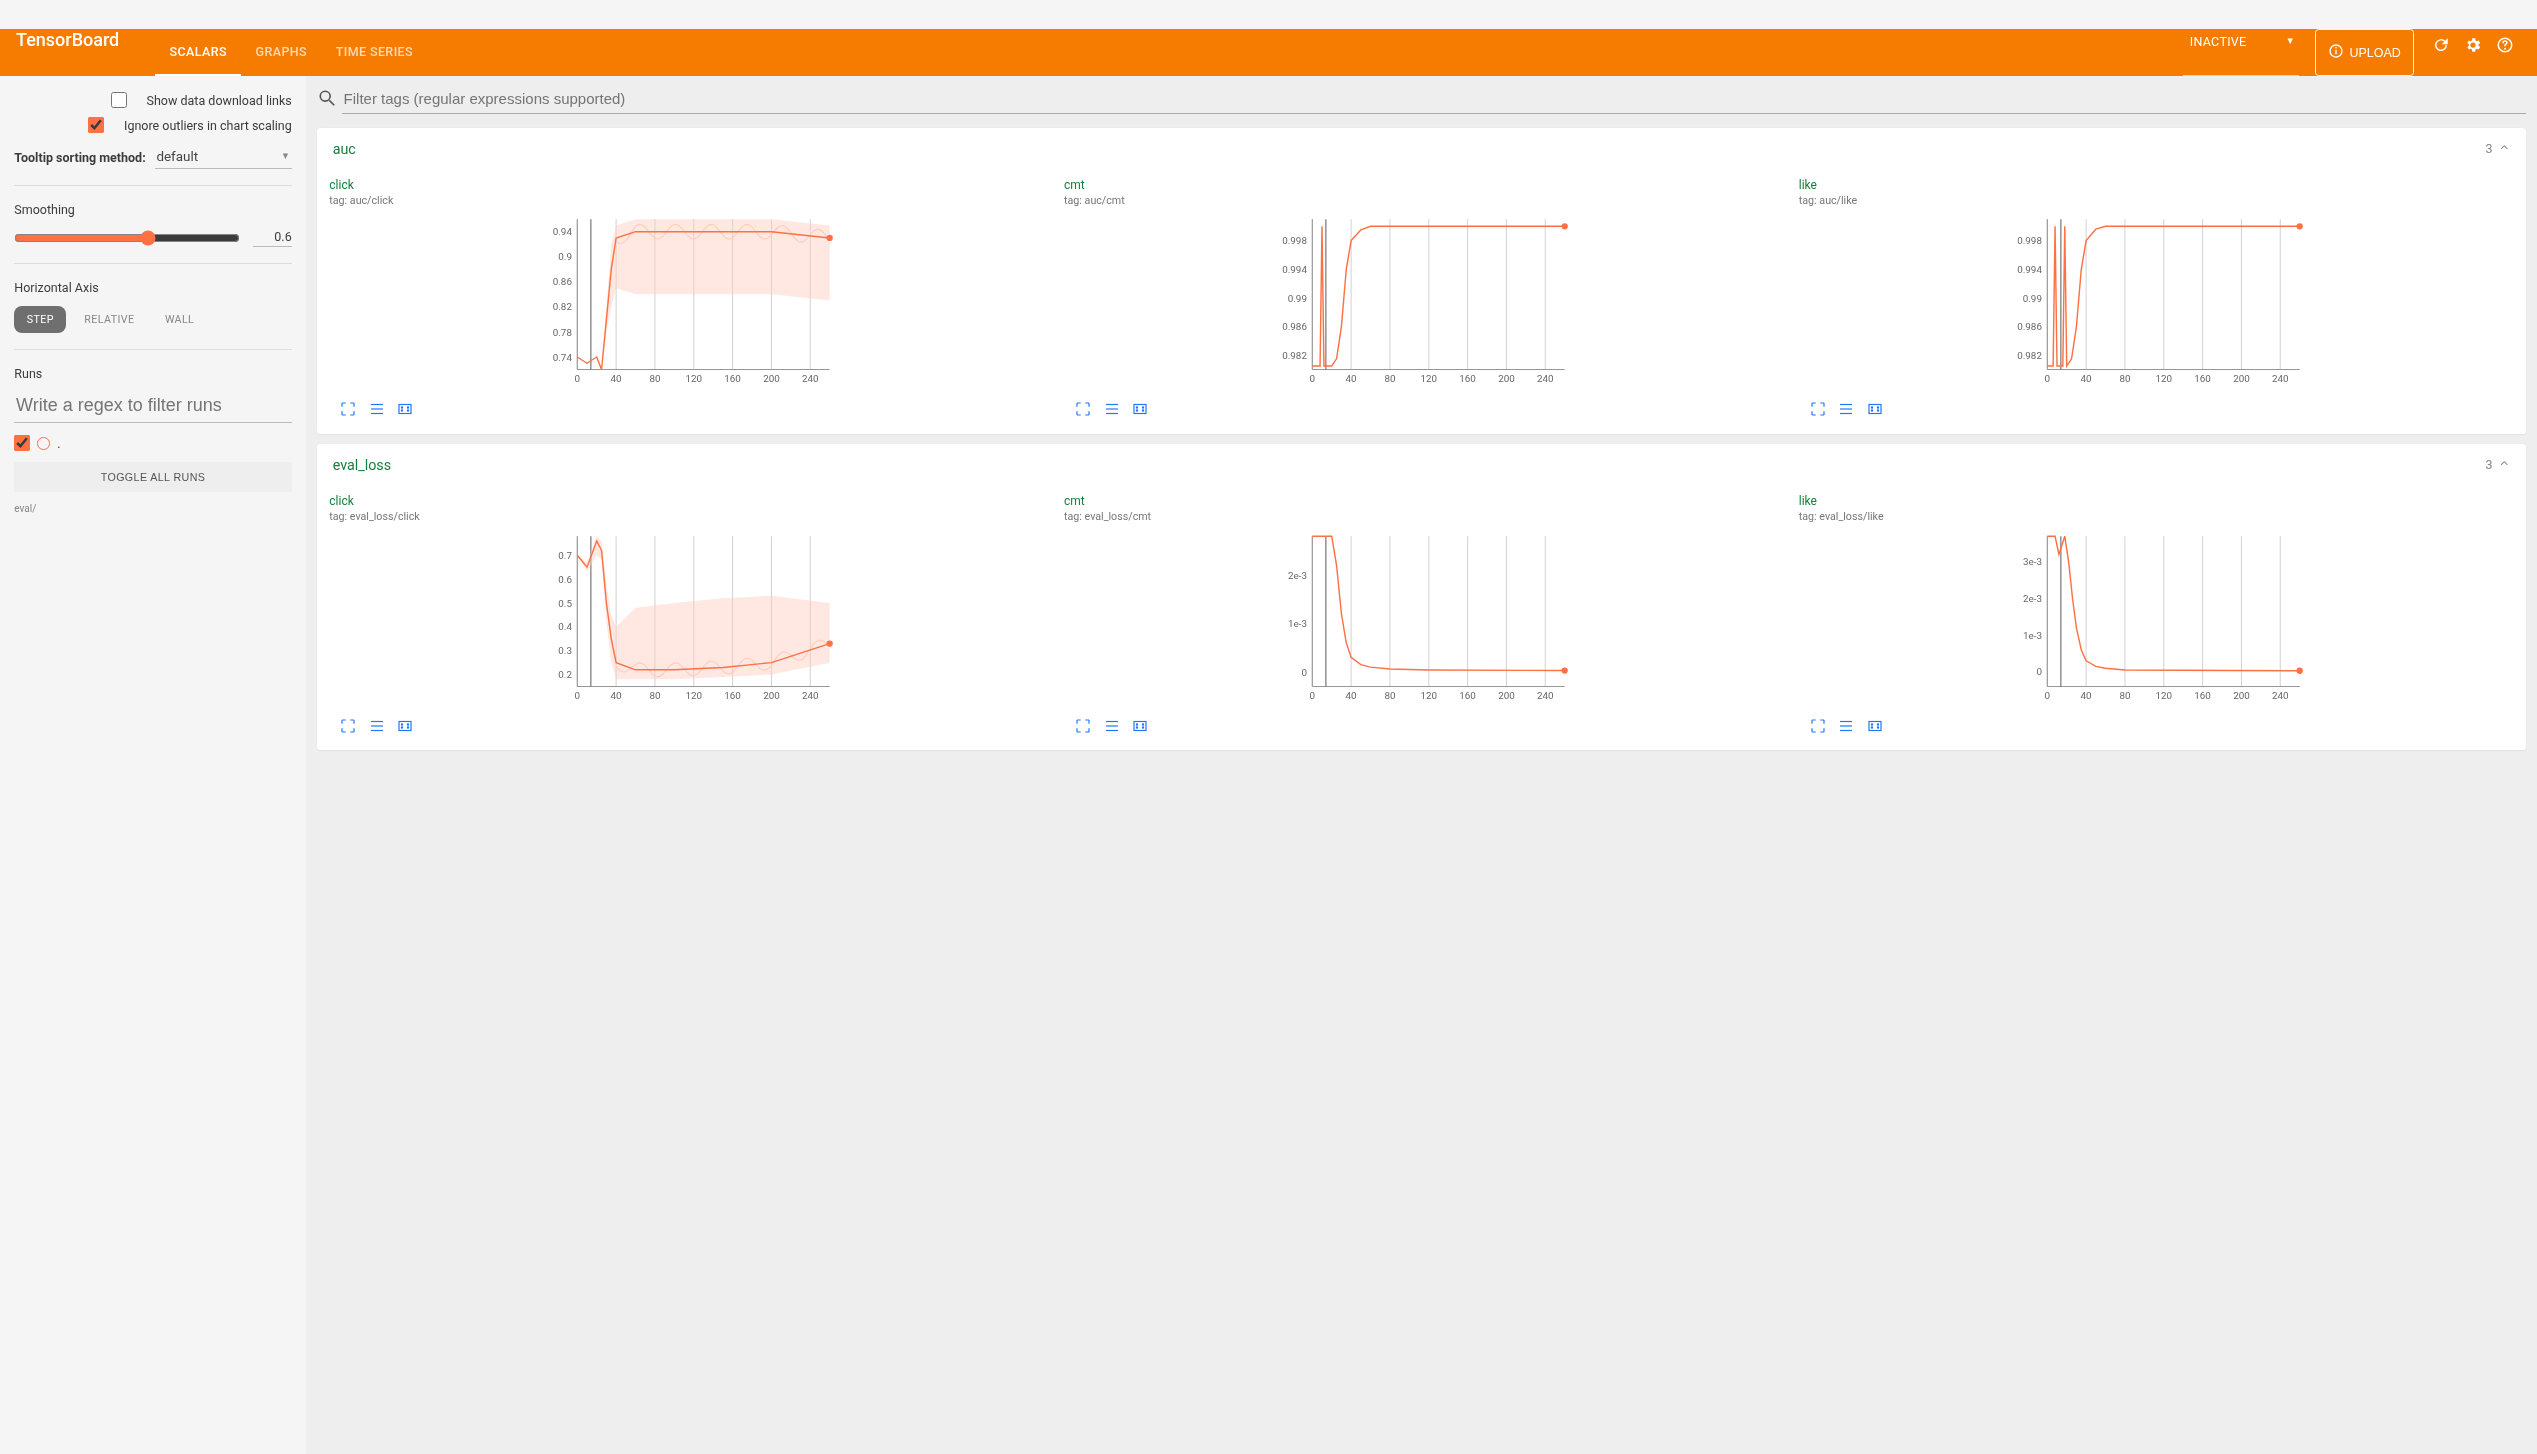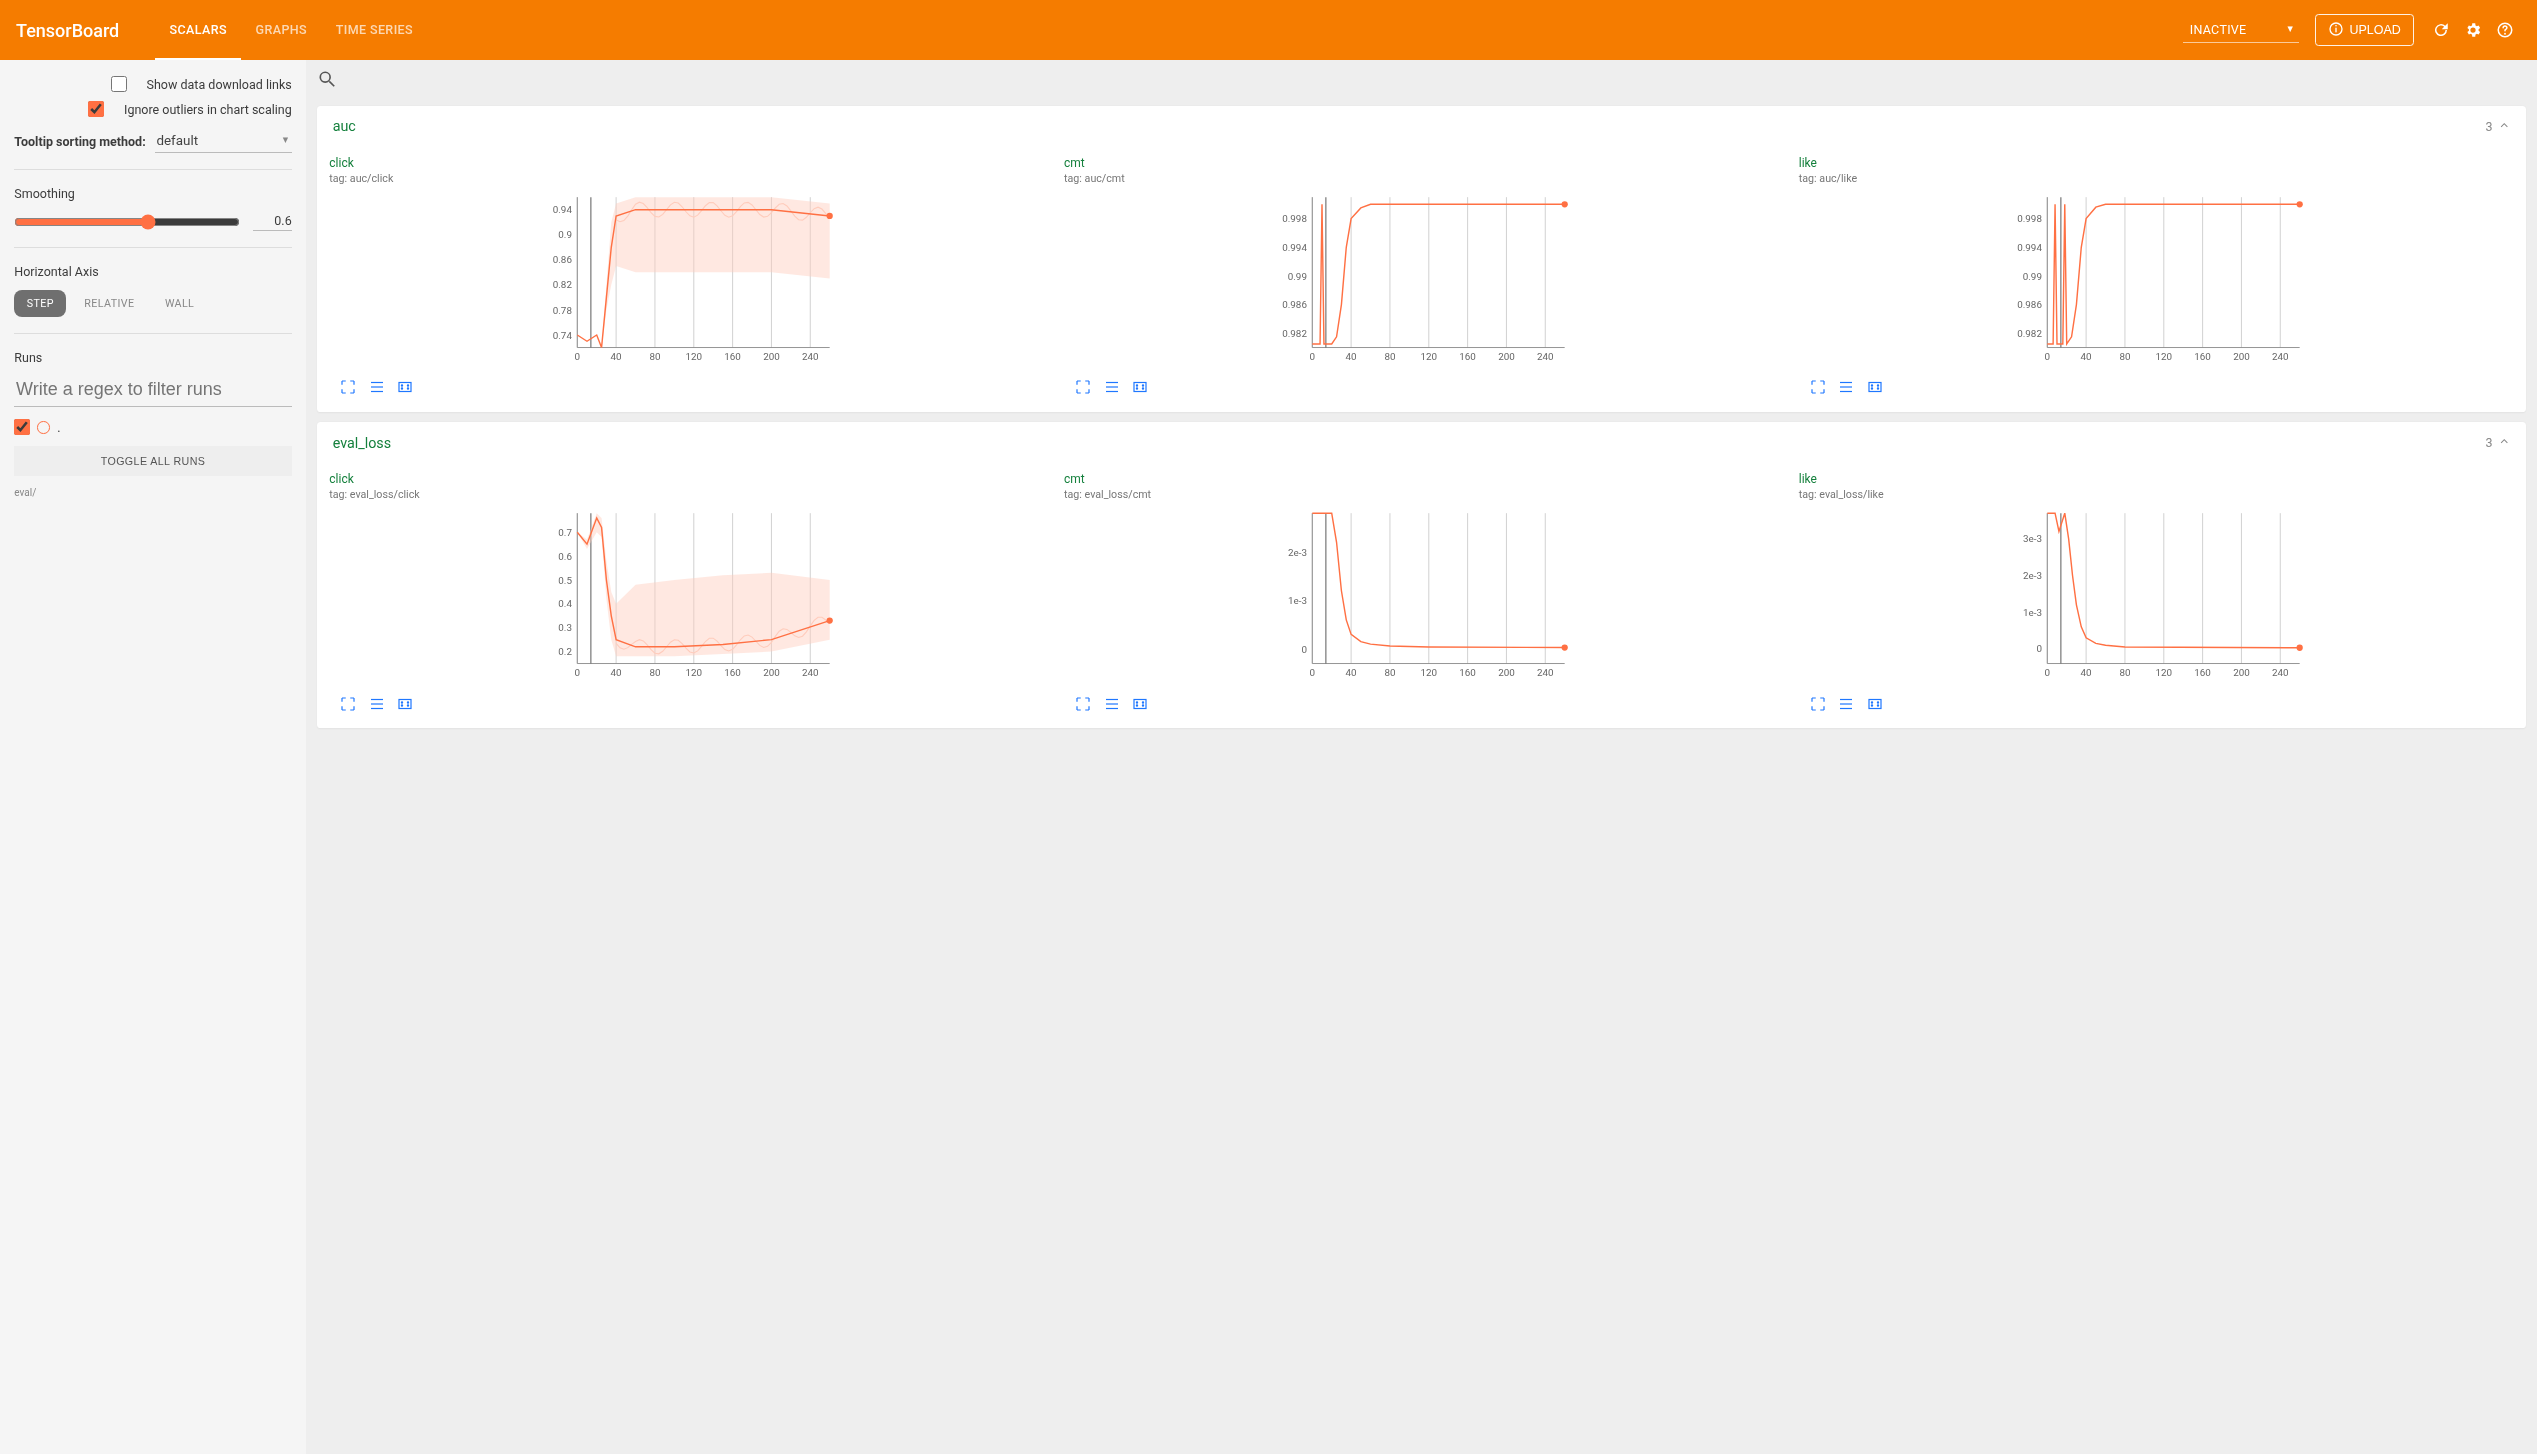--- a/index.html
+++ b/index.html
@@ -2,24 +2,24 @@
 <html style="font-size:14.3px"><head>
 <meta charset="utf-8">
 <style>
 * { box-sizing: border-box; margin: 0; padding: 0; }
 body { font-family: "Roboto", -apple-system, "Helvetica Neue", Arial, sans-serif; font-size: 12.5px; color: #3c3c3c; background: #f5f5f5; }
 
 
 .header {
   background: #f57c00;
   color: #fff;
-  height: 60px;
+  height: 47px;
   display: flex;
-  align-items: center;
   padding: 0 16px;
+  margin-top: 29px;
 }
 .header .brand { font-size: 18px; font-weight: 500; margin-right: 36px; }
 .header .tabs { display: flex; align-items: stretch; height: 100%; }
 .header .tab {
   display: flex; align-items: center;
   padding: 0 14.3px;
   font-size: 12.5px; font-weight: 500; letter-spacing: 0.4px;
   color: rgba(255,255,255,0.7);
   cursor: pointer;
   border-bottom: 2.7px solid transparent;
@@ -221,20 +221,21 @@
   </div>
 
   <div class="main">
     <div class="filter-bar">
       <span>
         <svg viewBox="0 0 24 24">
             <circle cx="10" cy="10" r="6" fill="none" stroke="#555" stroke-width="2"></circle>
             <line x1="15" y1="15" x2="21" y2="21" stroke="#555" stroke-width="2"></line>
           </svg>
       </span>
+      <input placeholder="Filter tags (regular expressions supported)" style="">
     </div>
 
     <div id="sections">
         <div class="section">
     <div class="section-head">
       <span class="title">auc</span>
       <span class="meta">
         <span>3</span>
         <span>
           <svg width="12.5" height="12.5" viewBox="0 0 24 24">

